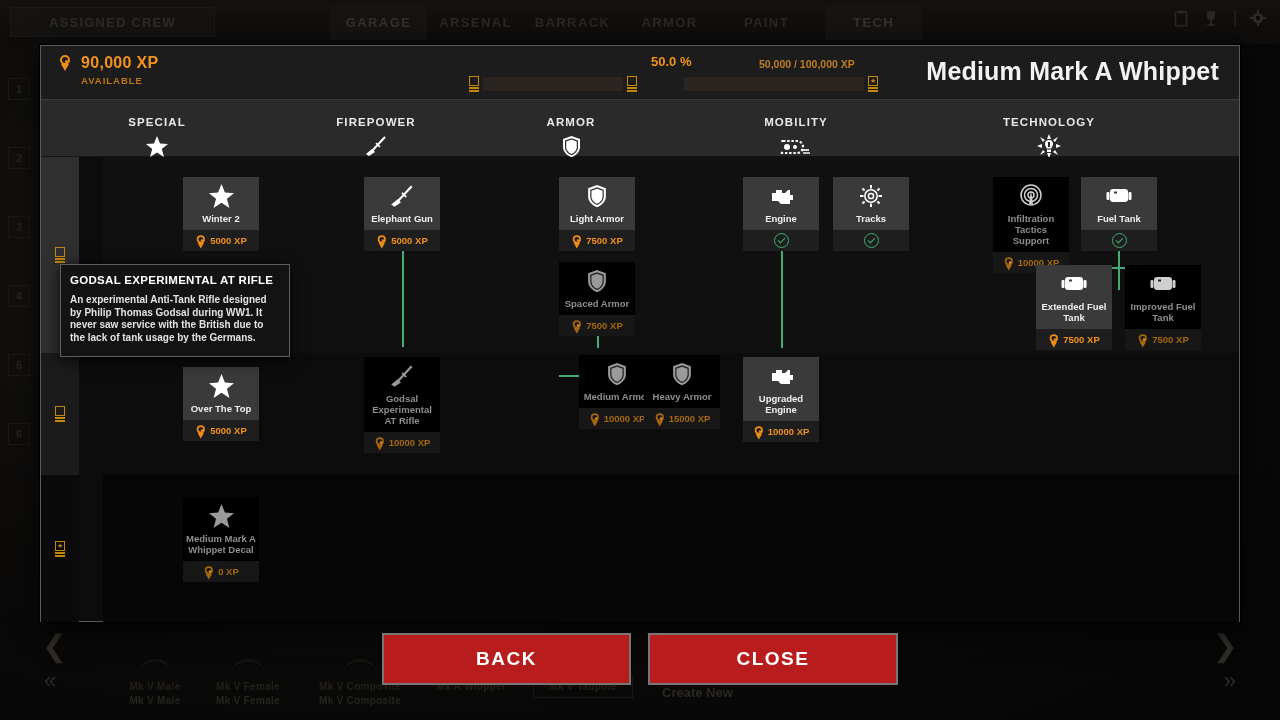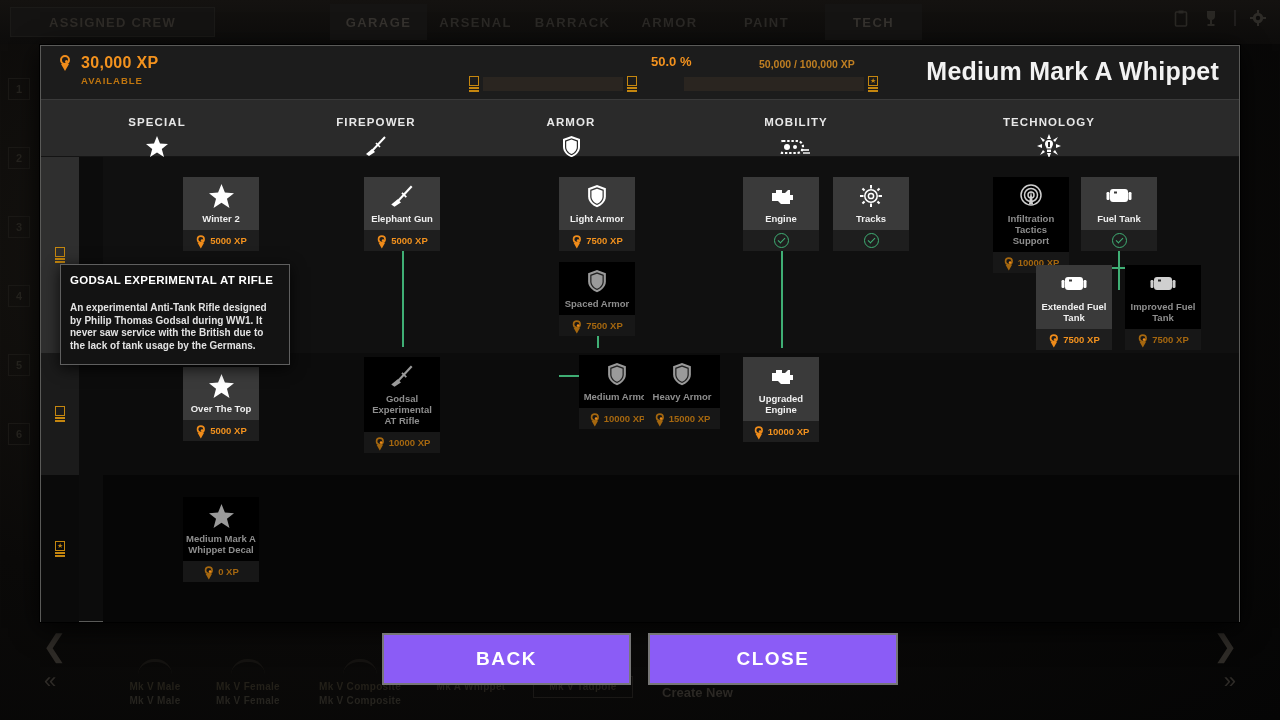--- a/index.html
+++ b/index.html
@@ -127,24 +127,24 @@
 
   .link{ position:absolute; background:#3fae74; }
   .link.v{ width:2px; }
   .link.h{ height:2px; }
 
   
   #tooltip{ position:absolute; left:60px; top:264px; width:230px;
       background:#131313; border:1px solid #5f5f5f; padding:9px 9px 12px 9px; z-index:40;
       box-shadow:0 3px 14px rgba(0,0,0,.8); }
   #tt-title{ font-size:11.5px; font-weight:bold; color:#fff; letter-spacing:.3px; }
-  #tt-body{ margin-top:16px; font-size:10px; font-weight:bold; color:#e2e2e2; line-height:12.5px;}
-
-  
-  #btn-back,#btn-close{ position:absolute; height:52px; background:#8b5cf6;
+  #tt-body{ margin-top:8px; font-size:10px; font-weight:bold; color:#e2e2e2; line-height:12.5px;}
+
+  
+  #btn-back,#btn-close{ position:absolute; height:52px; background:#b91c1c;
       border:2px solid #777; display:flex; align-items:center; justify-content:center;
       font-size:19px; font-weight:bold; color:#fff; letter-spacing:1.5px;text-align:right; }
   #btn-back{ left:382px; top:633px; width:249px; }
   #btn-close{ left:648px; top:633px; width:250px; }
 
   svg{ display:block; }
 </style>
 </head>
 <body>
 
@@ -243,21 +243,21 @@
 
 <div id="panel">
 
   <div id="xpbar">
     <div id="xp-left">
       <span class="medal">
         <span class="ring"></span>
           <span class="tail"></span>
       </span>
       <span>
-        <div id="xp-amount">30,000 XP</div>
+        <div id="xp-amount">90,000 XP</div>
         <div id="xp-avail">AVAILABLE</div>
       </span>
     </div>
 
     <div id="xp-meters">
       <div id="pct">50.0 %</div>
       <div id="xpratio">50,000 / 100,000 XP</div>
 
       <div class="meterrow" id="m1" style="left:0;">
         <span class="chev">

